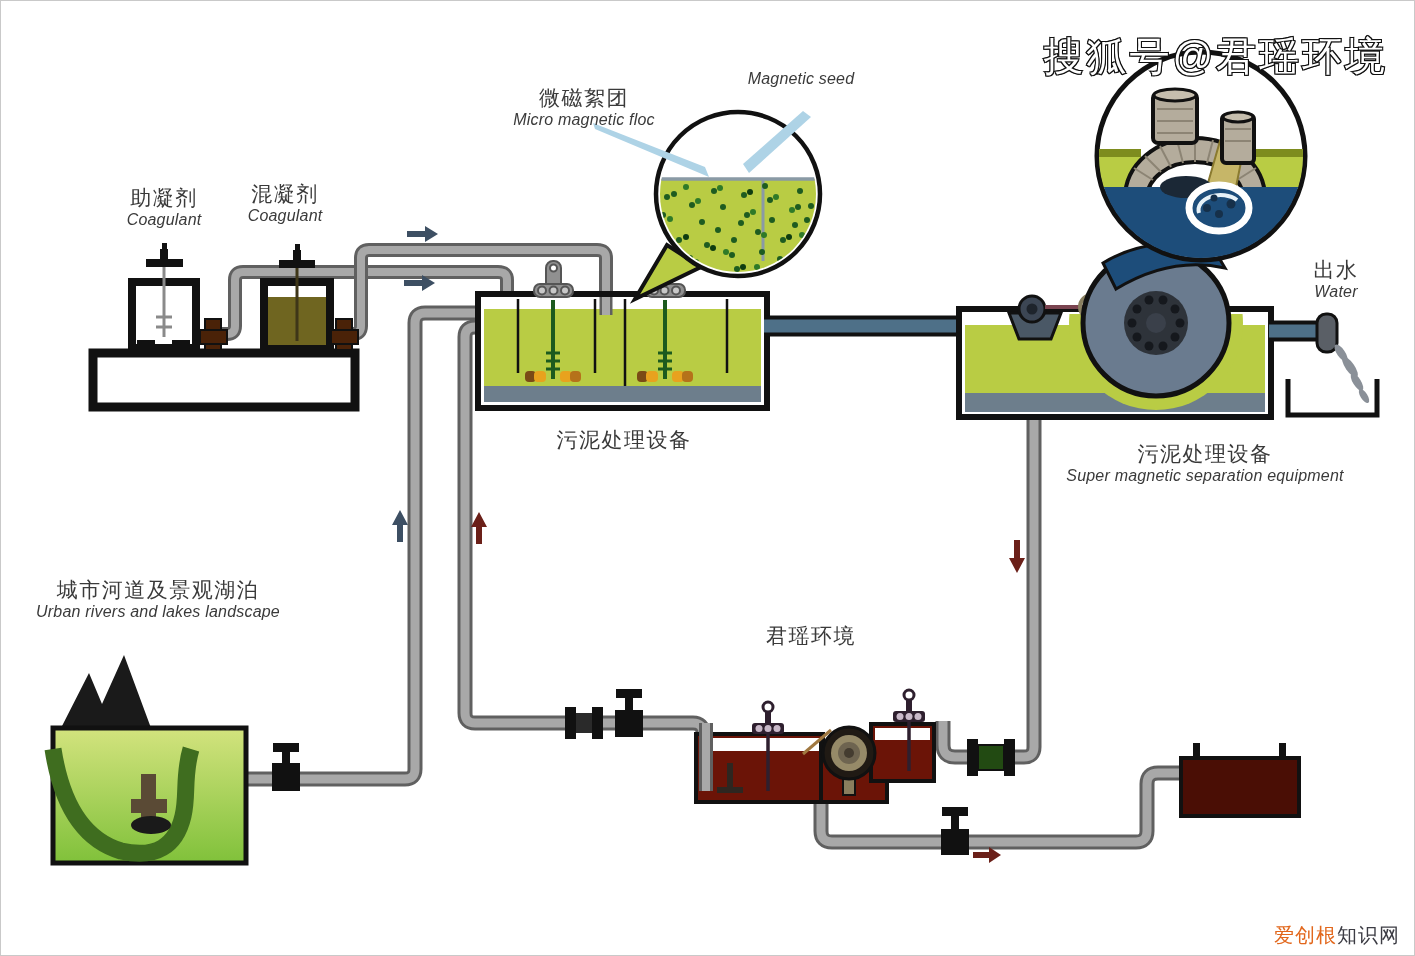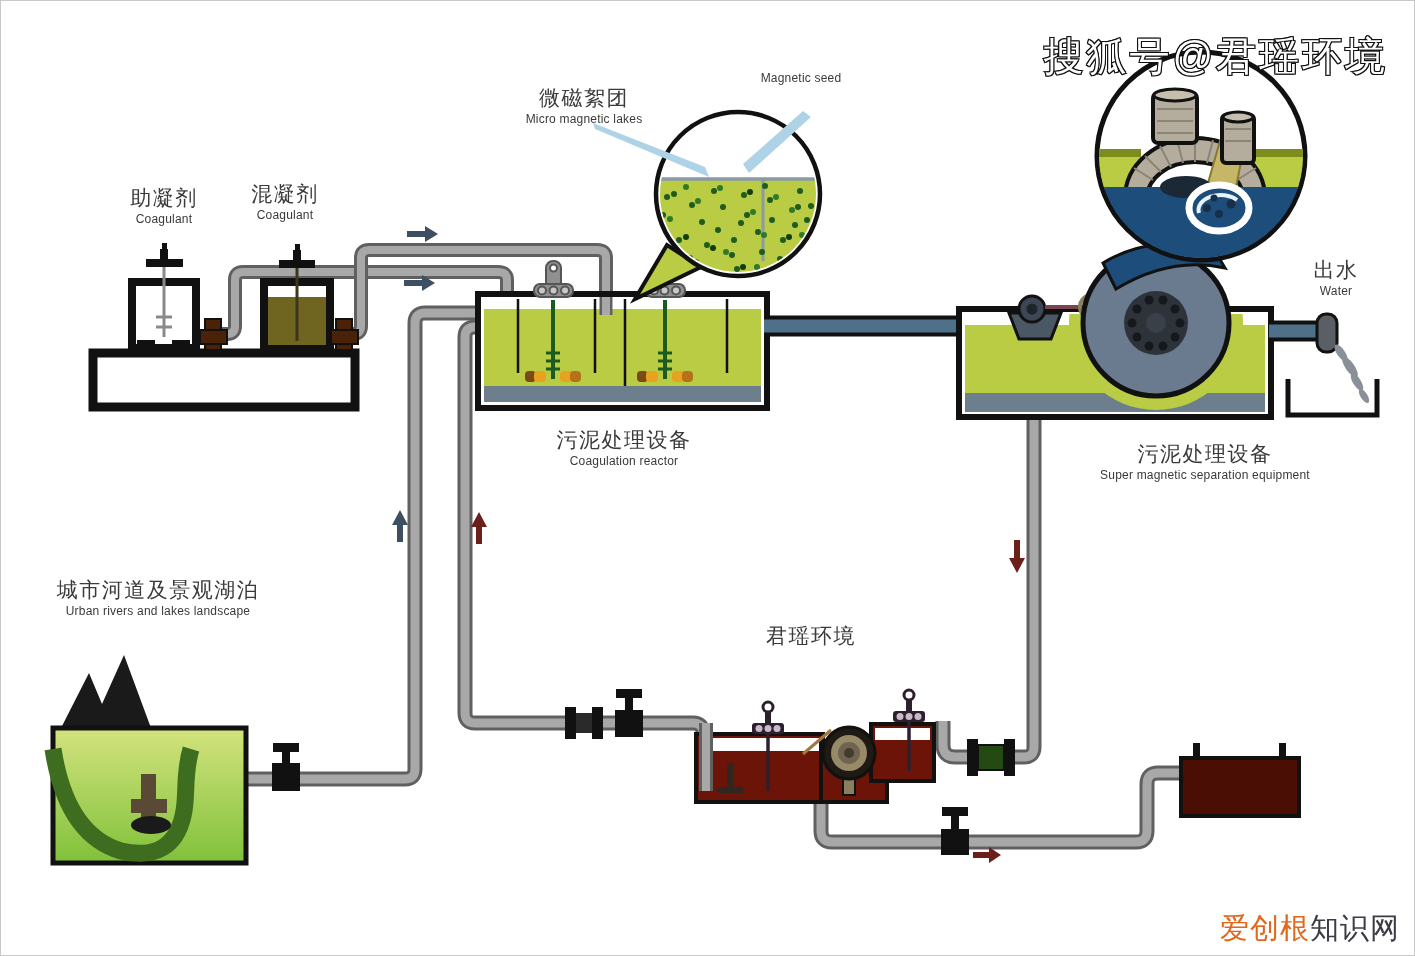--- a/index.html
+++ b/index.html
@@ -4,27 +4,27 @@
 <style>
   html,body{margin:0;padding:0;background:#ffffff;}
   #canvas{
     position:relative;width:1413px;height:954px;background:#ffffff;
     border:1px solid #c9c9c9;overflow:hidden;
     font-family:"Liberation Sans","DejaVu Sans",sans-serif;
   }
   #art{position:absolute;left:0;top:0;}
   .lbl{position:absolute;text-align:center;color:#3a3a3a;width:360px;}
   .lbl .zh{font-size:21px;line-height:24px;letter-spacing:1.5px;}
-  .lbl .en{font-size:12px;line-height:19px;letter-spacing:0.2px;}
+  .lbl .en{font-size:16px;line-height:19px;letter-spacing:0.2px;font-style:italic;}
   .wm-top{
     position:absolute;top:28px;right:26px;font-size:40px;font-weight:normal;letter-spacing:3px;
     color:#ffffff;-webkit-text-stroke:2px #111;paint-order:stroke fill;
     text-shadow:1px 1px 0 #111,-1px -1px 0 #111,1px -1px 0 #111,-1px 1px 0 #111;
   }
-  .wm-bottom{position:absolute;right:14px;bottom:6px;font-size:29px;letter-spacing:1px;}
+  .wm-bottom{position:absolute;right:14px;bottom:6px;font-size:20px;letter-spacing:1px;}
   .wm-bottom .hl{color:#e2671c;}
   .wm-bottom .rest{color:#3c3c44;}
 </style>
 </head>
 <body>
 
 <div id="canvas">
 
 <svg id="art" width="1413" height="954" viewBox="0 0 1413 954">
   <defs>
@@ -409,36 +409,35 @@
 
   <g>
     <rect x="1192" y="742" width="7" height="16" fill="#111"></rect>
     <rect x="1278" y="742" width="7" height="16" fill="#111"></rect>
     <rect x="1180" y="757" width="118" height="58" fill="#4a0e05" stroke="#111" stroke-width="4"></rect>
   </g>
 </svg>
 
 <div class="lbl" style="left:403px;top:85px;text-align:center;">
   <div class="zh">微磁絮团</div>
-  <div class="en">Micro magnetic lakes</div>
+  <div class="en">Micro magnetic floc</div>
 </div>
 <div class="lbl" style="left:620px;top:68px;">
   <div class="en">Magnetic seed</div>
 </div>
 <div class="lbl" style="left:-17px;top:185px;">
   <div class="zh">助凝剂</div>
   <div class="en">Coagulant</div>
 </div>
 <div class="lbl" style="left:104px;top:181px;">
   <div class="zh">混凝剂</div>
   <div class="en">Coagulant</div>
 </div>
 <div class="lbl" style="left:443px;top:427px;">
   <div class="zh">污泥处理设备</div>
-  <div class="en">Coagulation reactor</div>
 </div>
 <div class="lbl" style="left:1024px;top:441px;">
   <div class="zh">污泥处理设备</div>
   <div class="en">Super magnetic separation equipment</div>
 </div>
 <div class="lbl" style="left:1155px;top:257px;">
   <div class="zh">出水</div>
   <div class="en">Water</div>
 </div>
 <div class="lbl" style="left:-23px;top:577px;">

